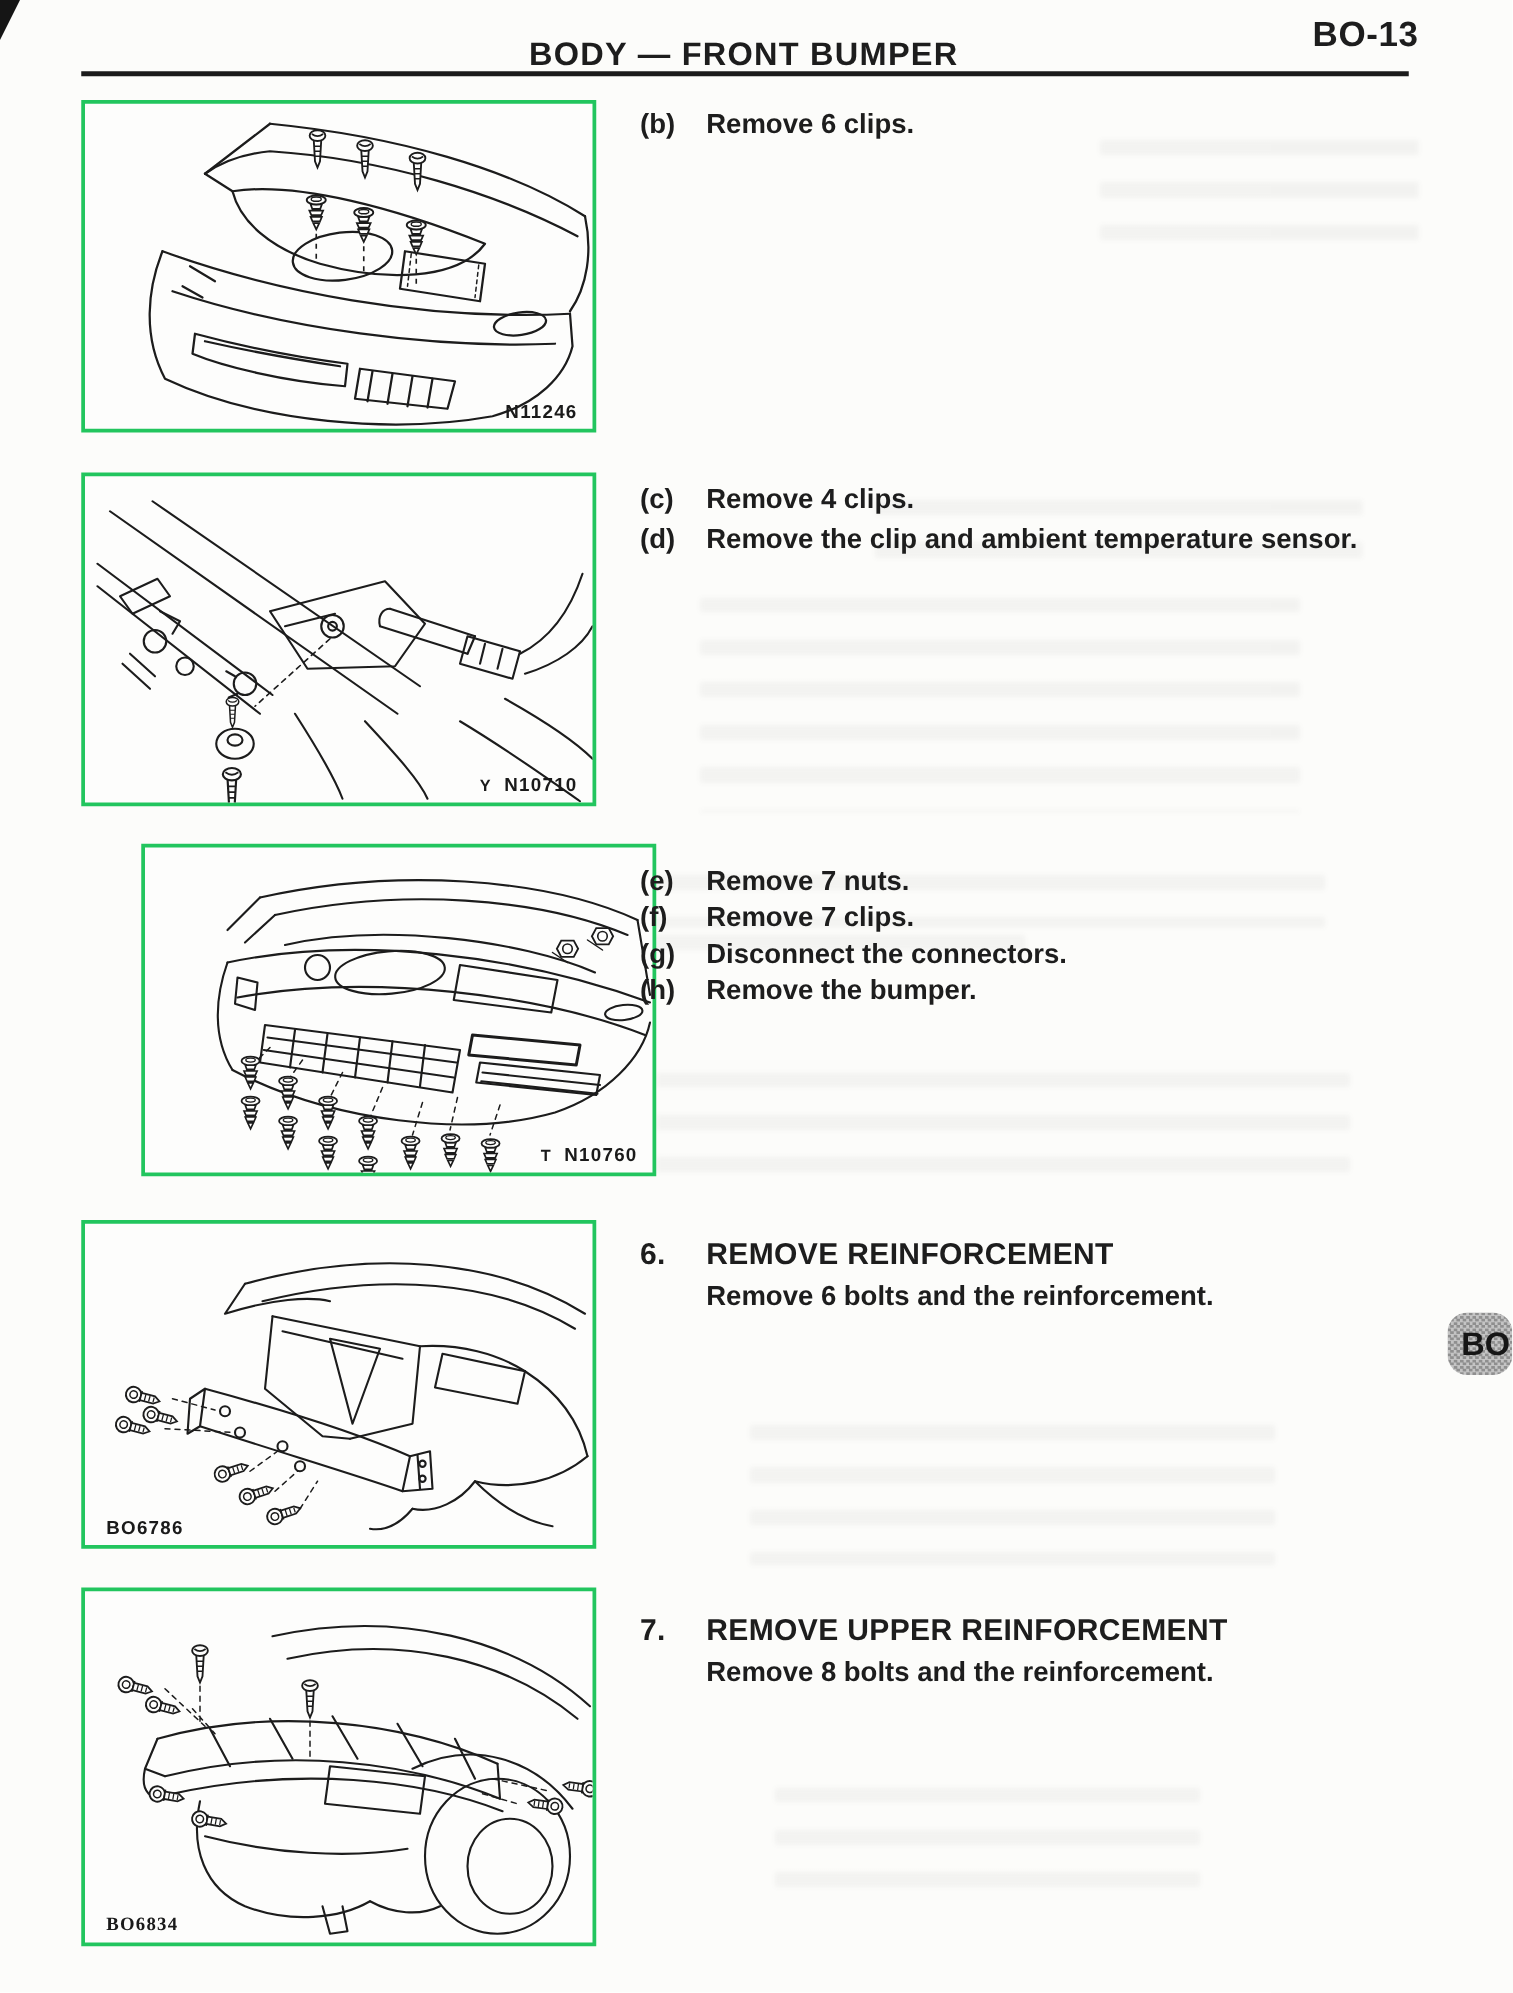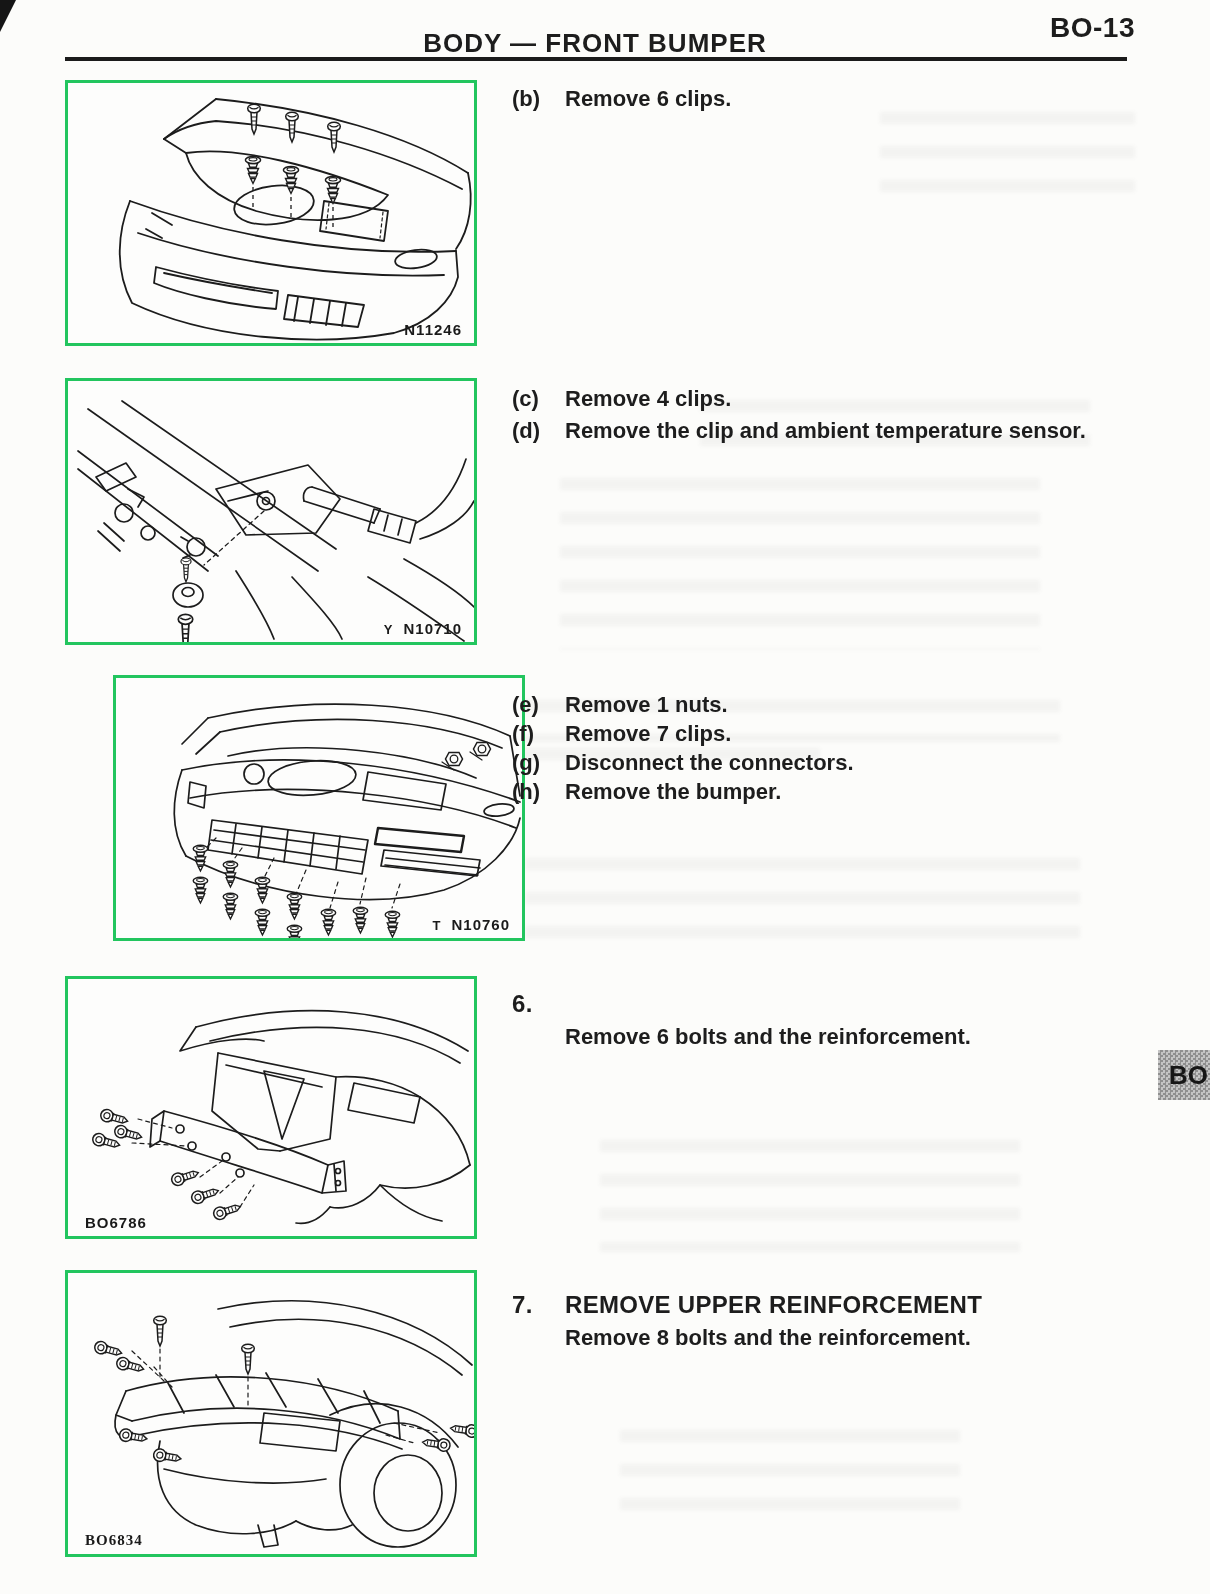--- a/index.html
+++ b/index.html
@@ -25,21 +25,21 @@
   .step-row{position:absolute;left:512px;display:flex;white-space:nowrap;font-size:22px;font-weight:bold;z-index:2;}
   .step-label{display:inline-block;width:53px;flex:0 0 53px;}
   .num-heading{font-size:24px;letter-spacing:.3px;}
   .step-sub{position:absolute;left:565px;white-space:nowrap;font-size:22px;font-weight:bold;z-index:2;}
   
   .side-tab{
     position:absolute;left:1158px;top:1050px;width:52px;height:50px;z-index:3;
     background:repeating-conic-gradient(#8f8f8f 0% 25%,#c4c4c4 0% 50%);
     background-size:5px 5px;
     display:flex;align-items:center;padding-left:11px;box-sizing:border-box;
-    font-size:26px;font-weight:bold;color:#161616;
+    font-size:26px;font-weight:bold;color:#161616;border-radius:16px;
   }
   
   .ghost{position:absolute;z-index:0;opacity:.55;filter:blur(2px);
     background:repeating-linear-gradient(180deg,rgba(90,90,90,.10) 0 12px,transparent 12px 34px);}
   .g1{left:880px;top:112px;width:255px;height:92px;}
   .g2{left:700px;top:400px;width:390px;height:66px;}
   .g3{left:560px;top:478px;width:480px;height:172px;}
   .g4{left:520px;top:700px;width:540px;height:42px;}
   .g5{left:520px;top:748px;width:300px;height:32px;}
   .g6{left:525px;top:858px;width:555px;height:92px;}
@@ -298,37 +298,38 @@
   <div class="step-row" style="top:386px">
     <span class="step-label">(c)</span>
     <span class="step-text">Remove 4 clips.</span>
   </div>
   <div class="step-row" style="top:418px">
     <span class="step-label">(d)</span>
     <span class="step-text">Remove the clip and ambient temperature sensor.</span>
   </div>
   <div class="step-row" style="top:692px">
     <span class="step-label">(e)</span>
-    <span class="step-text">Remove 1 nuts.</span>
+    <span class="step-text">Remove 7 nuts.</span>
   </div>
   <div class="step-row" style="top:721px">
     <span class="step-label">(f)</span>
     <span class="step-text">Remove 7 clips.</span>
   </div>
   <div class="step-row" style="top:750px">
     <span class="step-label">(g)</span>
     <span class="step-text">Disconnect the connectors.</span>
   </div>
   <div class="step-row" style="top:779px">
     <span class="step-label">(h)</span>
     <span class="step-text">Remove the bumper.</span>
   </div>
 
   <div class="step-row num-heading" style="top:990px">
     <span class="step-label">6.</span>
+    <span class="step-text">REMOVE REINFORCEMENT</span>
   </div>
   <div class="step-sub" style="top:1024px">Remove 6 bolts and the reinforcement.</div>
 
   <div class="step-row num-heading" style="top:1291px">
     <span class="step-label">7.</span>
     <span class="step-text">REMOVE UPPER REINFORCEMENT</span>
   </div>
   <div class="step-sub" style="top:1325px">Remove 8 bolts and the reinforcement.</div>
 
   <div class="side-tab">

